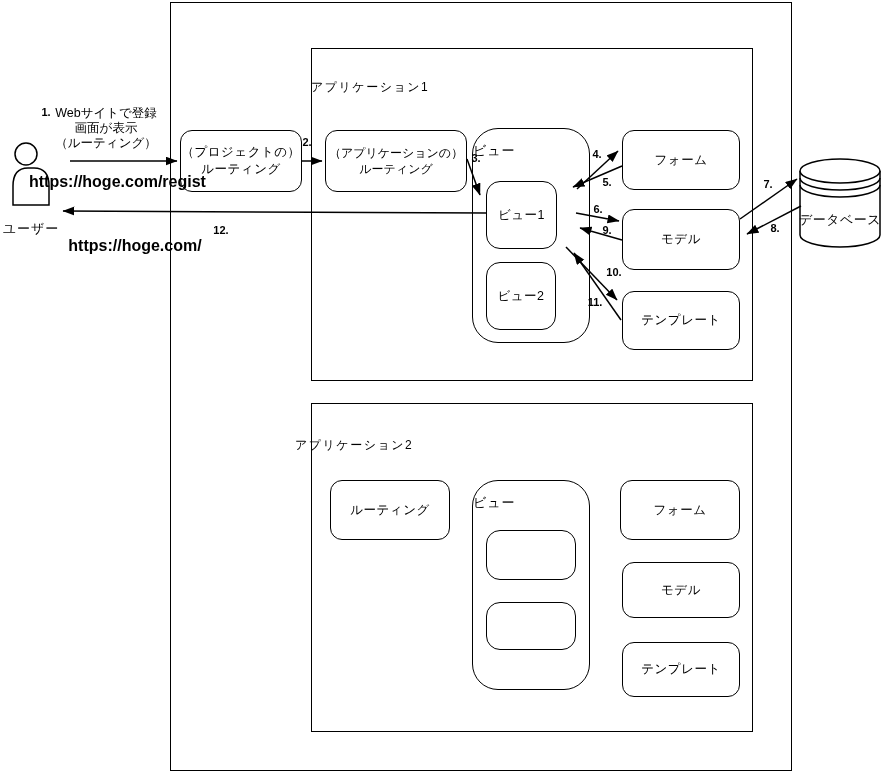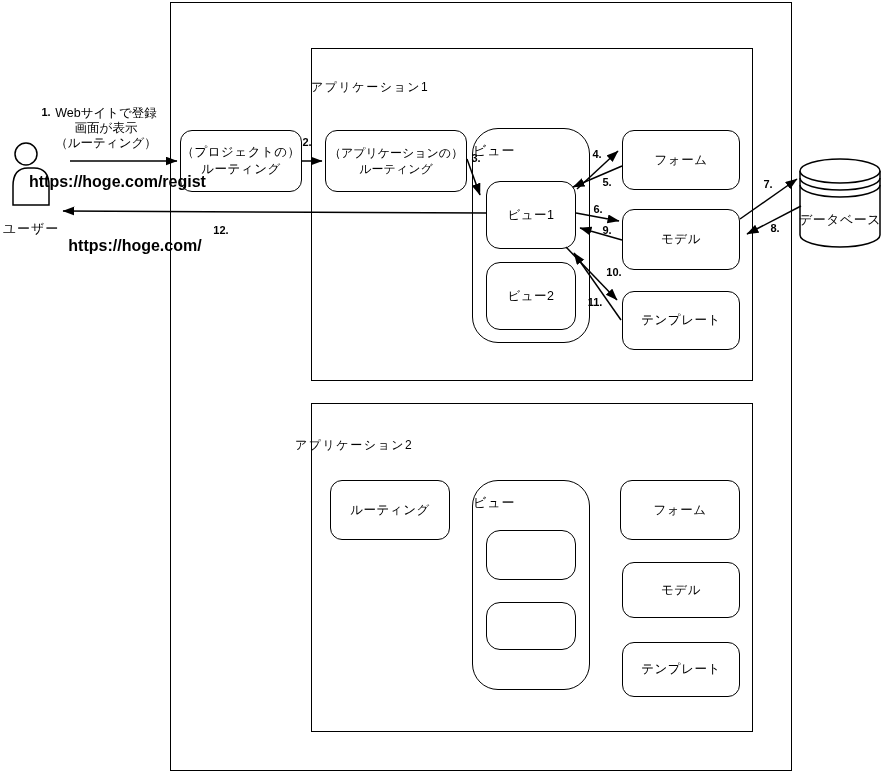--- a/index.html
+++ b/index.html
@@ -64,24 +64,24 @@
     <div class="box" style="left:325px; top:130px; width:142px; height:62px; border-radius:12px; font-size:12px; letter-spacing:0;">
       <div>
         <div>（アプリケーションの）</div>
         <div>ルーティング</div>
       </div>
     </div>
 
     <div class="group" style="left:472px; top:128px; width:118px; height:215px;">
       <div class="group-label">ビュー</div>
     </div>
-    <div class="box" style="left:486px; top:181px; width:90px; height:68px; border-radius:14px;">
+    <div class="box" style="left:486px; top:181px; width:71px; height:68px; border-radius:14px;">
       <span>ビュー1</span>
     </div>
-    <div class="box" style="left:486px; top:262px; width:90px; height:68px; border-radius:14px;">
+    <div class="box" style="left:486px; top:262px; width:70px; height:68px; border-radius:14px;">
       <span>ビュー2</span>
     </div>
 
     <div class="box" style="left:622px; top:130px; width:118px; height:60px; border-radius:12px;">
       <span>フォーム</span>
     </div>
     <div class="box" style="left:622px; top:209px; width:118px; height:61px; border-radius:12px;">
       <span>モデル</span>
     </div>
     <div class="box" style="left:622px; top:291px; width:118px; height:59px; border-radius:12px;">

